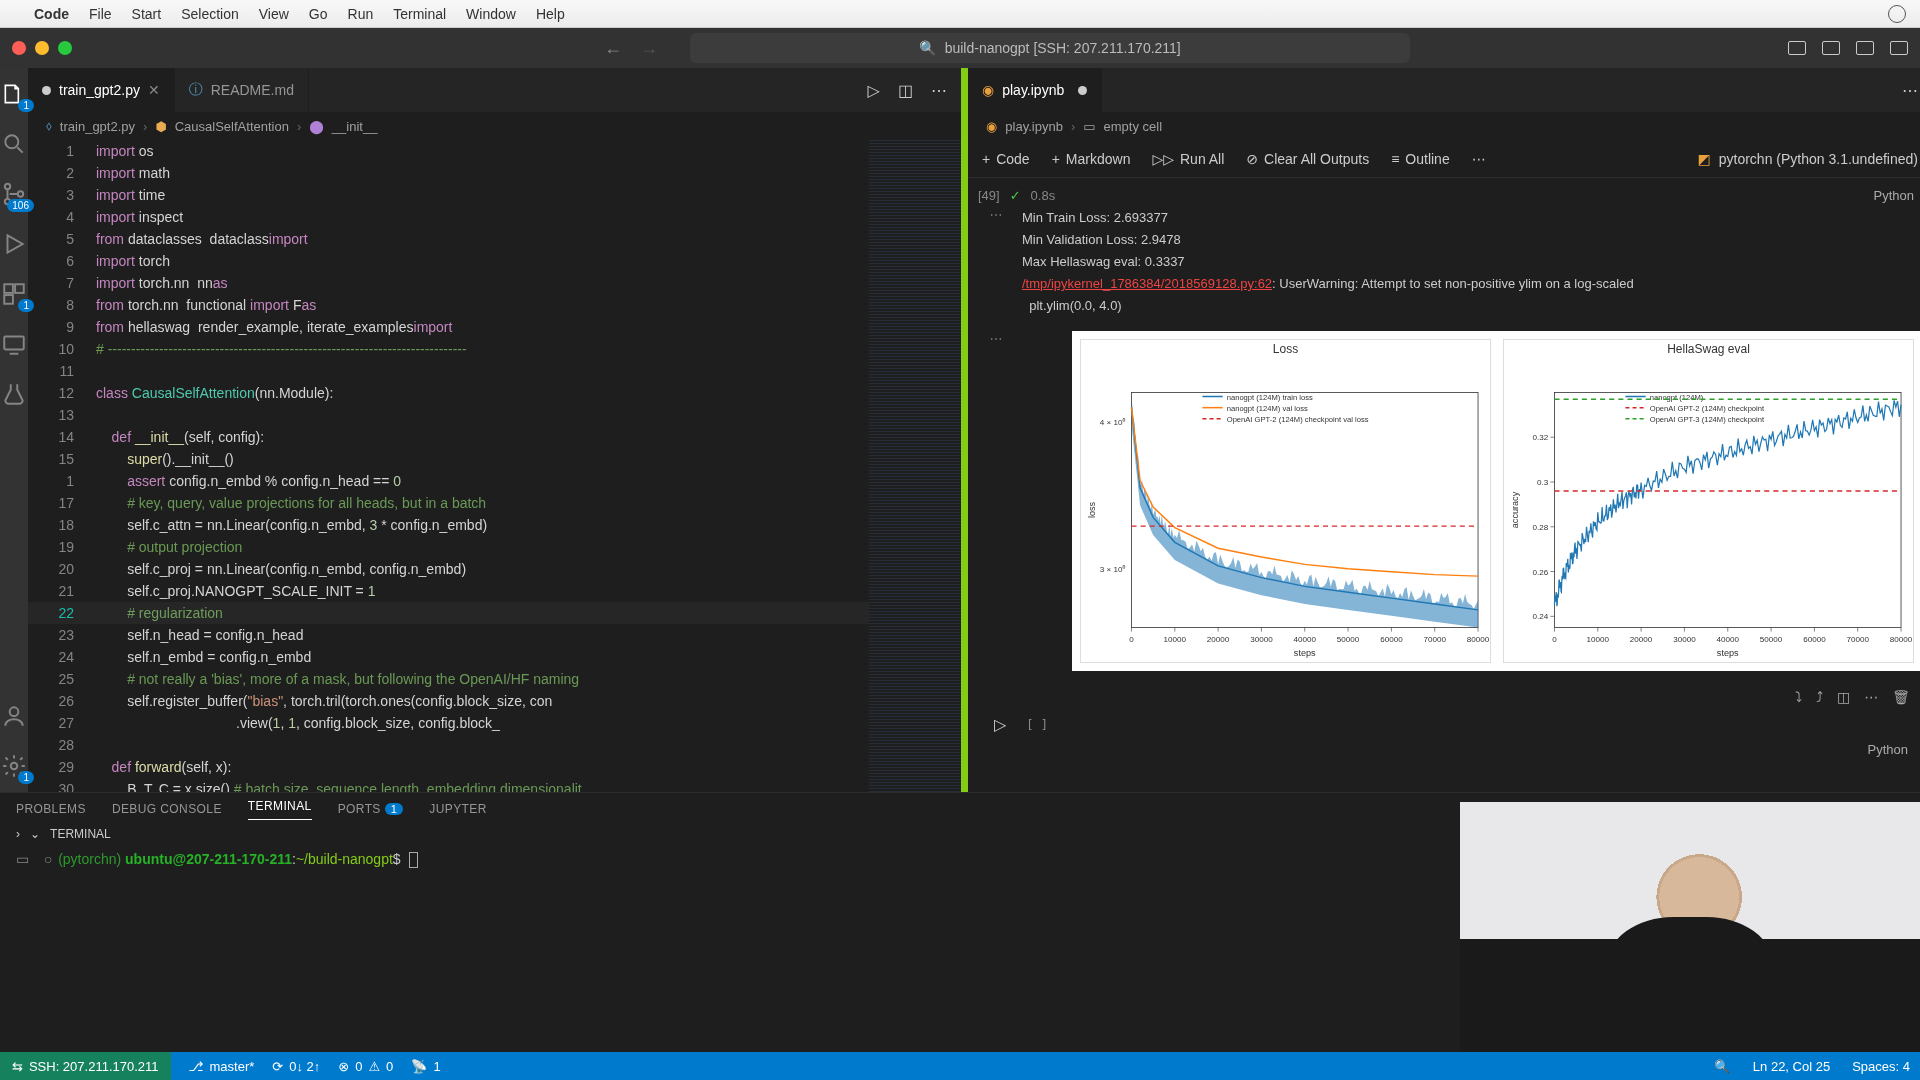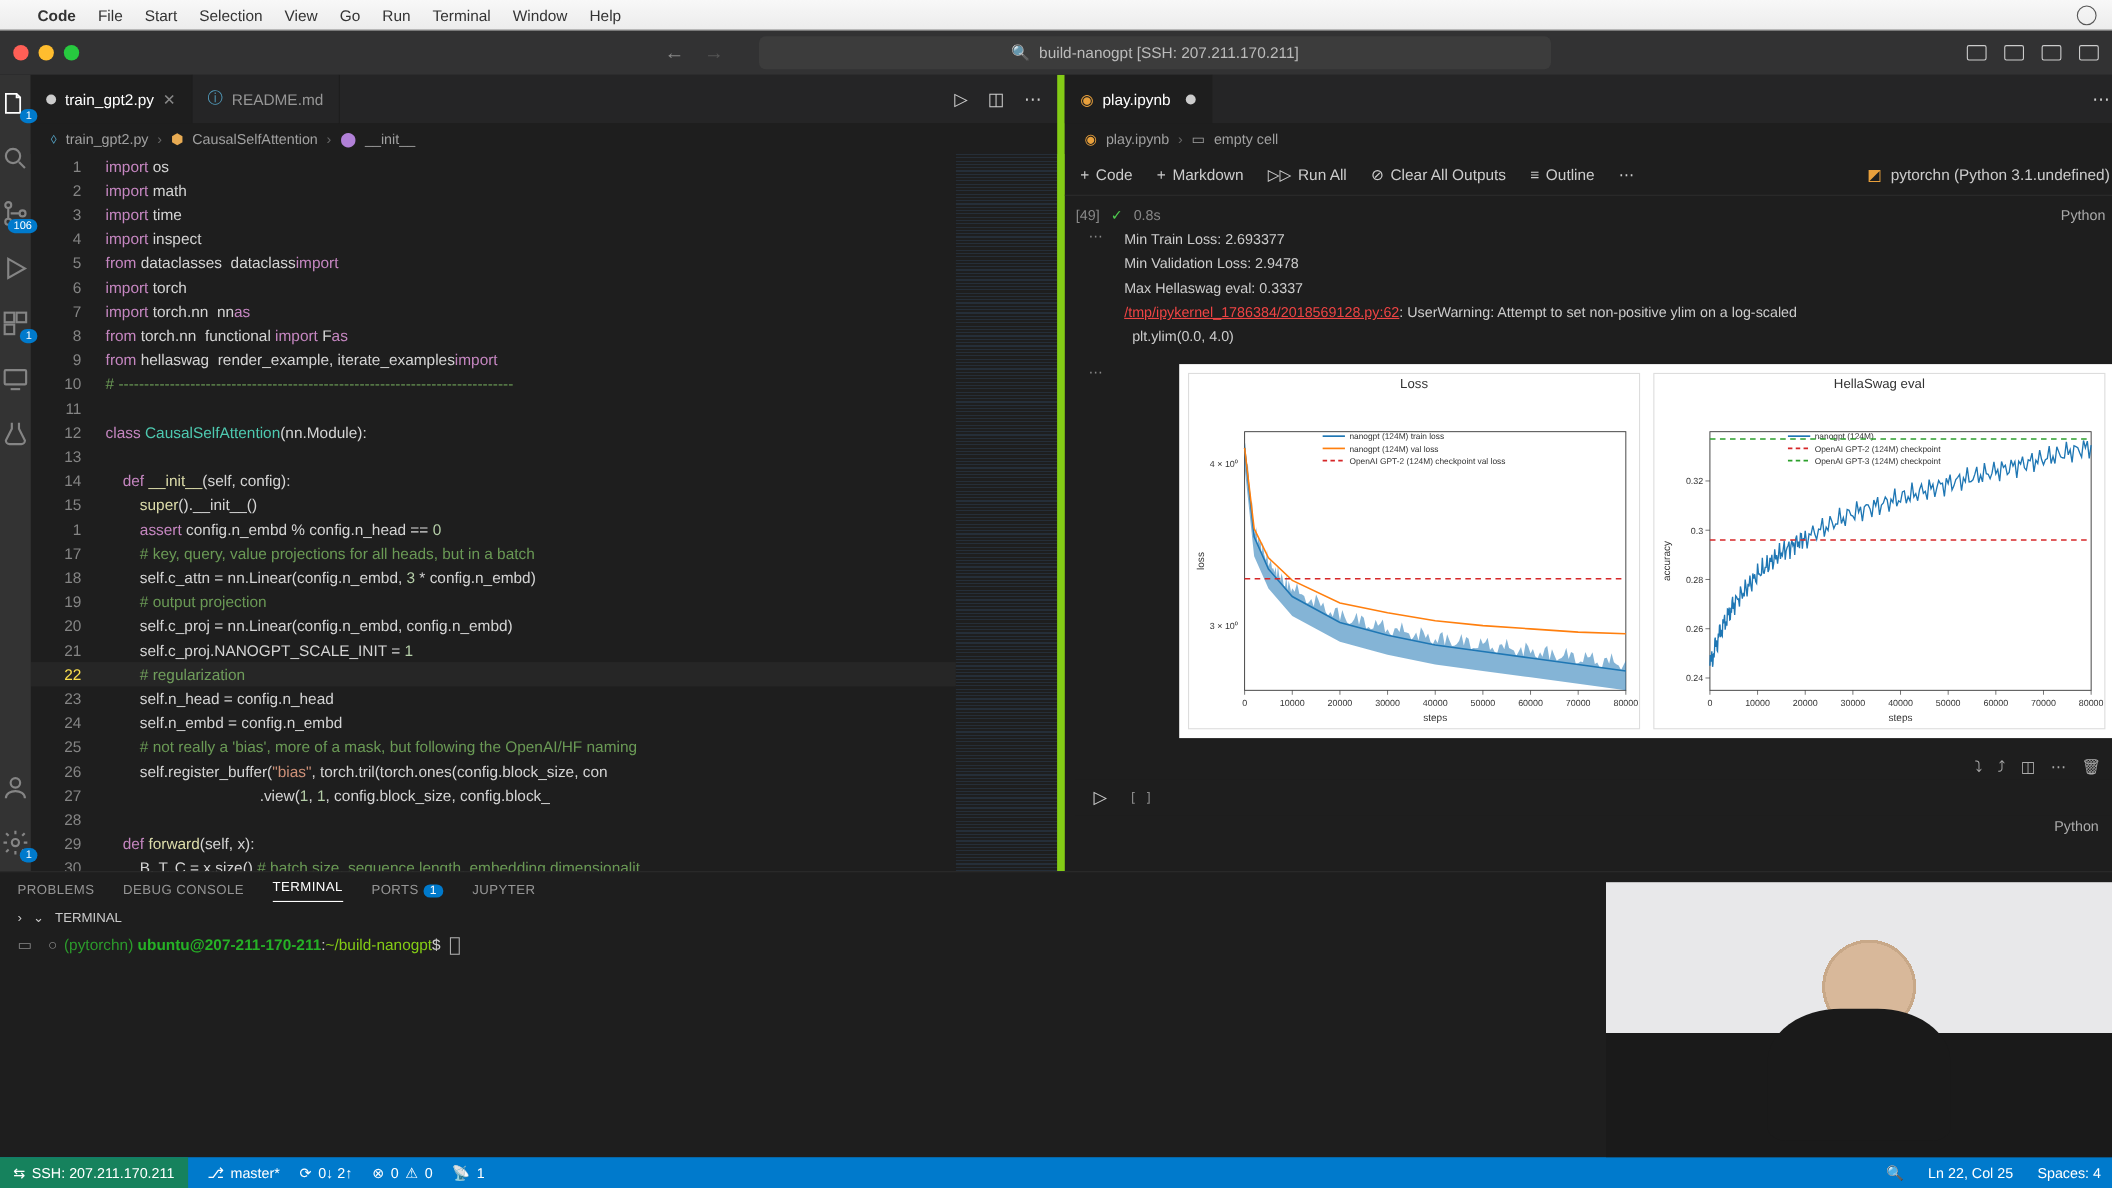--- a/index.html
+++ b/index.html
@@ -48,21 +48,21 @@
 
 
 .crumb { height: 28px; display: flex; align-items: center; padding: 0 18px; gap: 8px; font-size: 13px; color: #a0a0a0; background: #1e1e1e; }
 .crumb .sep { color: #666; }
 .sym-class { color: #e8ab53; }
 .sym-method { color: #b180d7; }
 
 
 .code-area { flex: 1; display: flex; font-family: Menlo, Consolas, monospace; font-size: 14px; line-height: 22px; position: relative; overflow: hidden; }
 .gutter { width: 68px; text-align: right; padding-right: 22px; color: #858585; }
-.gutter .cur { color: #fde047; }
+.gutter .cur { color: #14b8a6; }
 .codelines { flex: 1; white-space: pre; color: #d4d4d4; }
 .kw { color: #c586c0; } .st { color: #ce9178; } .cls { color: #4ec9b0; } .fn { color: #dcdcaa; }
 .cm { color: #6a9955; } .num { color: #b5cea8; }
 .minimap { width: 92px; background: #1e1e1e; opacity: 0.6; background-image: repeating-linear-gradient(#2a3a4a 0 1px, transparent 1px 3px); }
 .cursor-line { position: absolute; left: 0; right: 92px; height: 22px; background: rgba(255,255,255,0.04); }
 
 
 .nb-toolbar { height: 38px; display: flex; align-items: center; gap: 22px; padding: 0 14px; font-size: 14px; color: #ccc; border-bottom: 1px solid #2d2d2d; }
 .nb-toolbar .btn { display: flex; align-items: center; gap: 6px; }
 .nb-toolbar .right { margin-left: auto; display:flex; align-items:center; gap:8px;}

